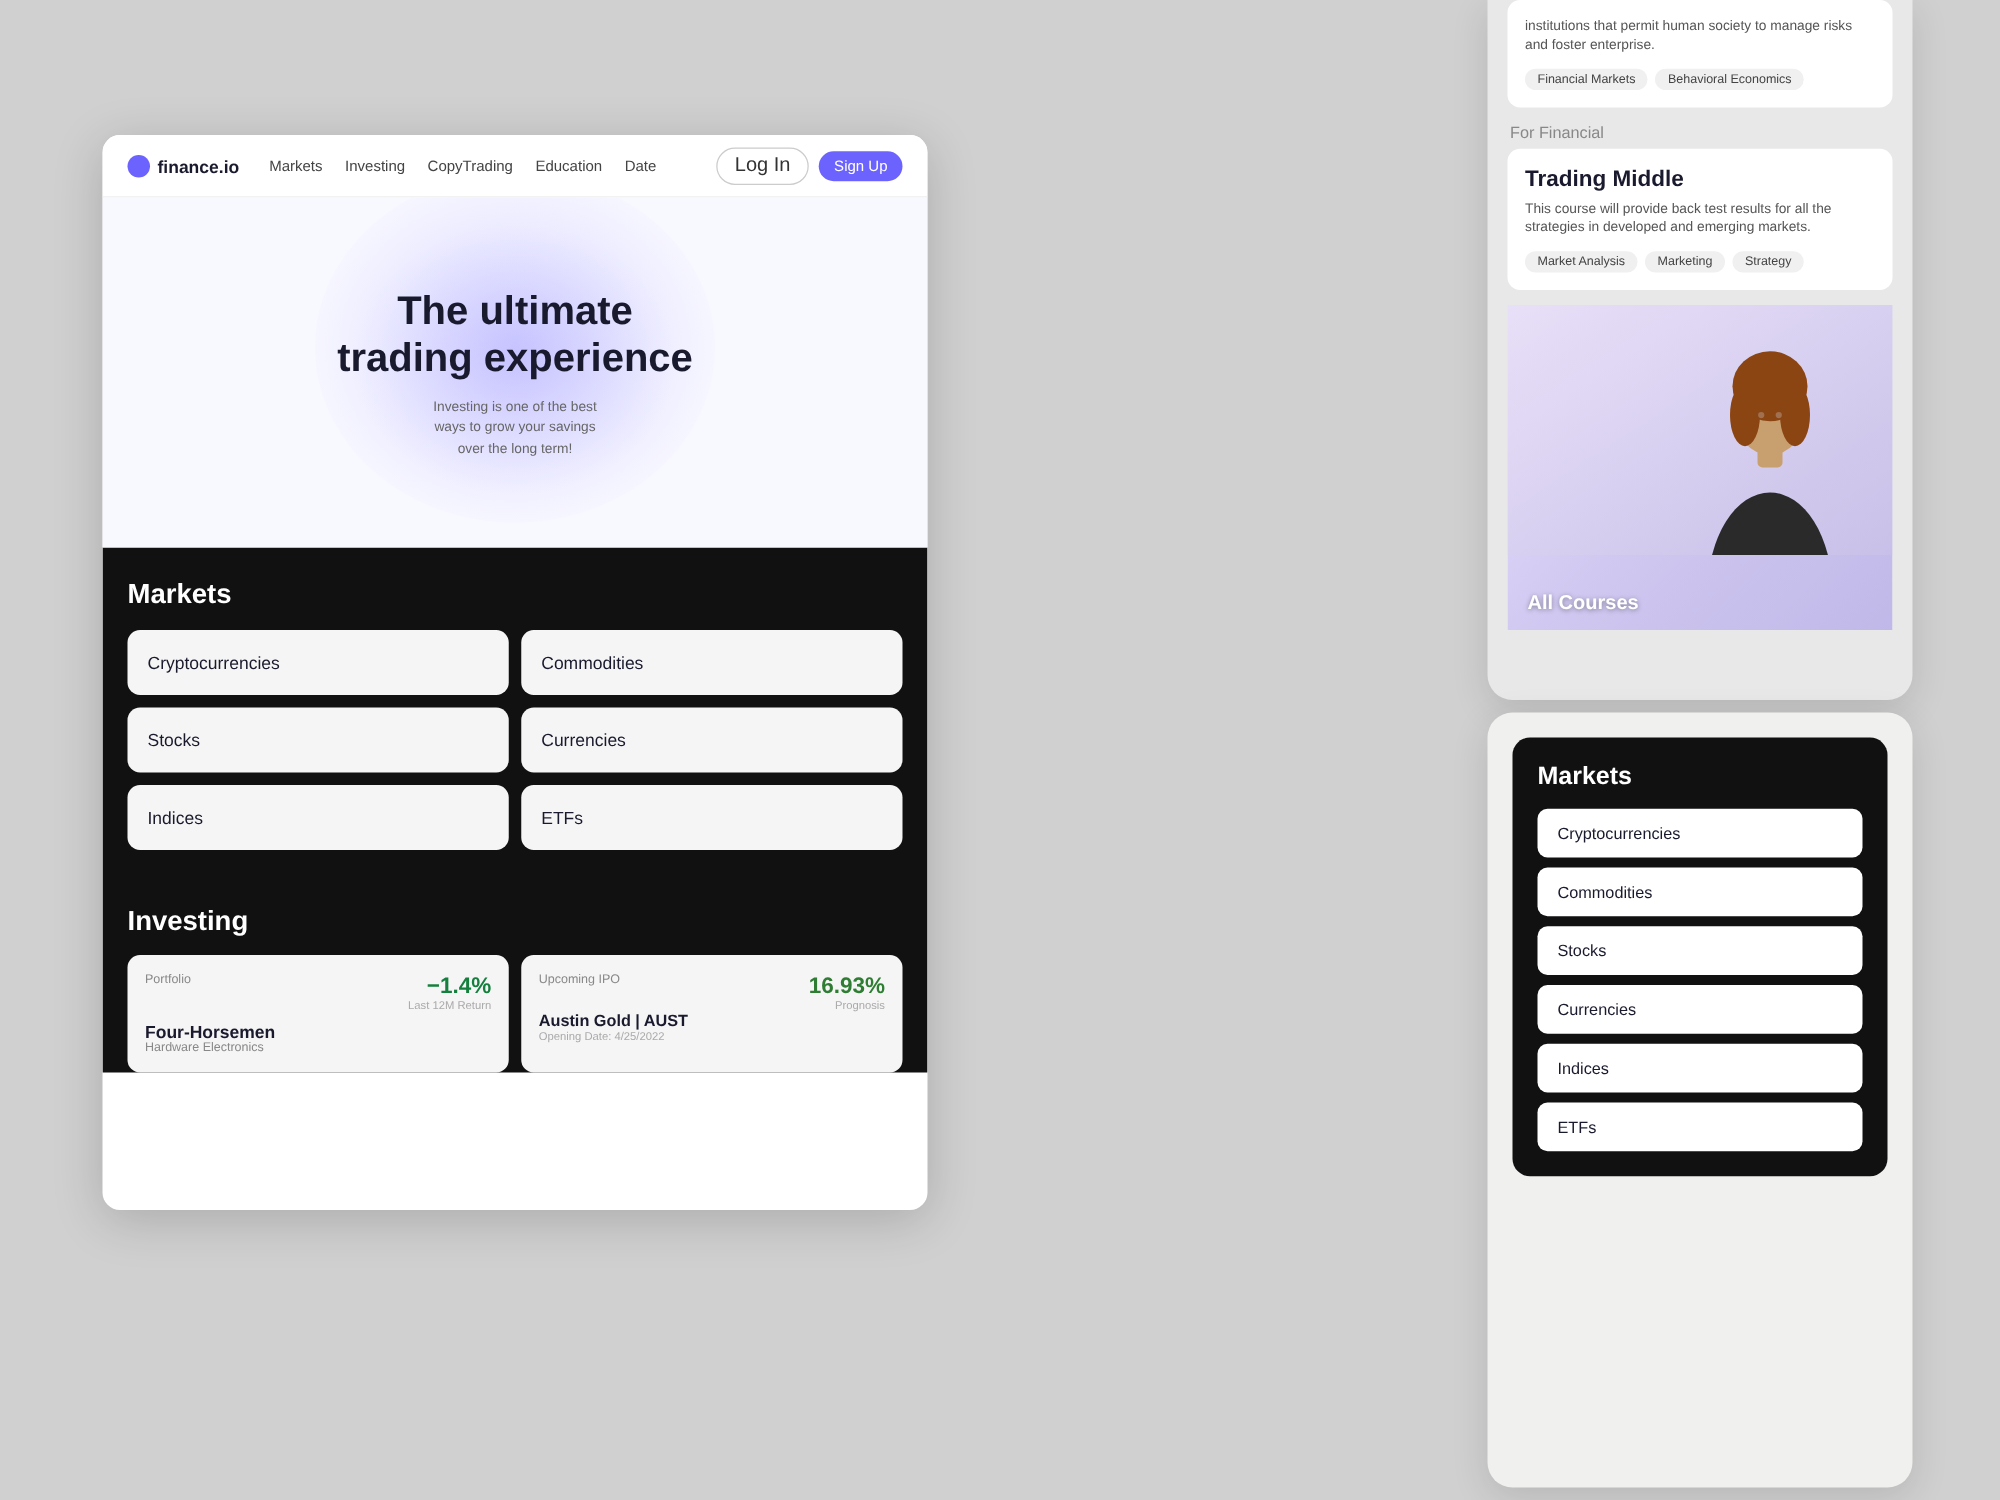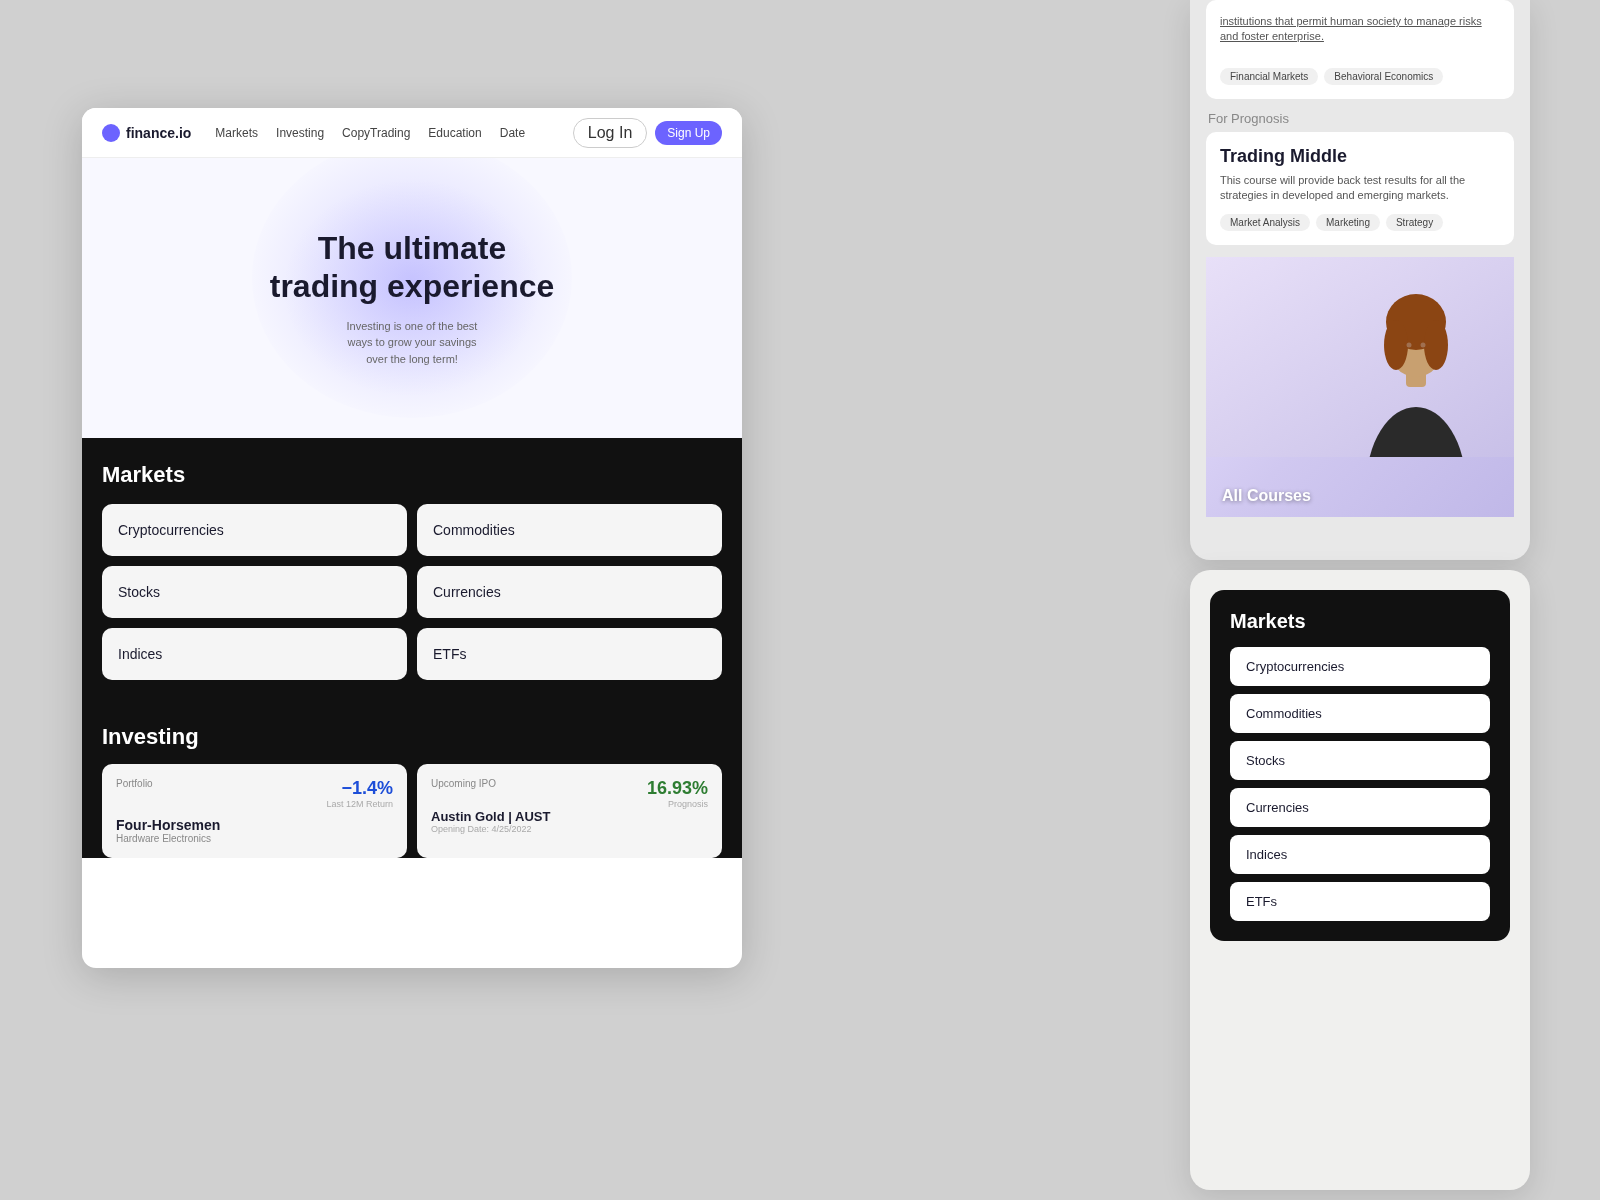--- a/index.html
+++ b/index.html
@@ -184,21 +184,21 @@
       padding: 14px;
     }
     .invest-card-label {
       font-size: 10px;
       color: #888;
     }
     .invest-card-value {
       font-size: 18px;
       font-weight: 700;
     }
-    .invest-card-value.negative { color: #1d4ed8; }
+    .invest-card-value.negative { color: #15803d; }
     .invest-card-value.positive { color: #2e7d32; }
     .invest-card-sublabel {
       font-size: 9px;
       color: #aaa;
     }
     .invest-card-name {
       font-size: 14px;
       font-weight: 600;
       color: #1a1a2e;
       margin-top: 8px;
@@ -237,22 +237,21 @@
     .course-card {
       background: #fff;
       border-radius: 10px;
       padding: 14px;
       margin-bottom: 12px;
     }
     .course-card-text {
       font-size: 11px;
       color: #555;
       line-height: 1.4;
-      margin-bottom: 23px;
-      text-decoration: underline;
+      margin-bottom: 10px;
     }
     .course-tags {
       display: flex;
       gap: 6px;
       flex-wrap: wrap;
     }
     .course-tag {
       font-size: 10px;
       background: #f0f0f0;
       border-radius: 20px;
@@ -417,21 +416,21 @@
 <div class="panel-courses">
 
   <div class="course-card">
     <div class="course-card-text">institutions that permit human society to manage risks and foster enterprise.</div>
     <div class="course-tags">
       <span class="course-tag">Financial Markets</span>
       <span class="course-tag">Behavioral Economics</span>
     </div>
   </div>
 
-  <div style="font-size:13px;color:#888;margin-bottom:6px;padding-left:2px;">For Prognosis</div>
+  <div style="font-size:13px;color:#888;margin-bottom:6px;padding-left:2px;">For Financial</div>
 
   <div class="course-card">
     <div class="course-title">Trading Middle</div>
     <div class="course-desc">This course will provide back test results for all the strategies in developed and emerging markets.</div>
     <div class="course-tags">
       <span class="course-tag">Market Analysis</span>
       <span class="course-tag">Marketing</span>
       <span class="course-tag">Strategy</span>
     </div>
   </div>

